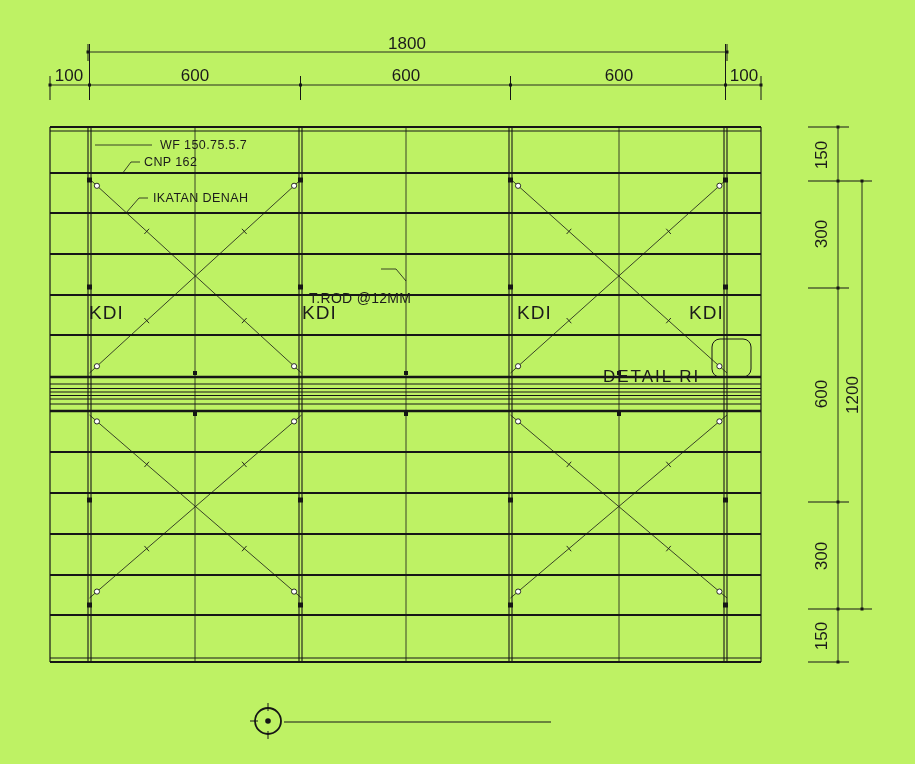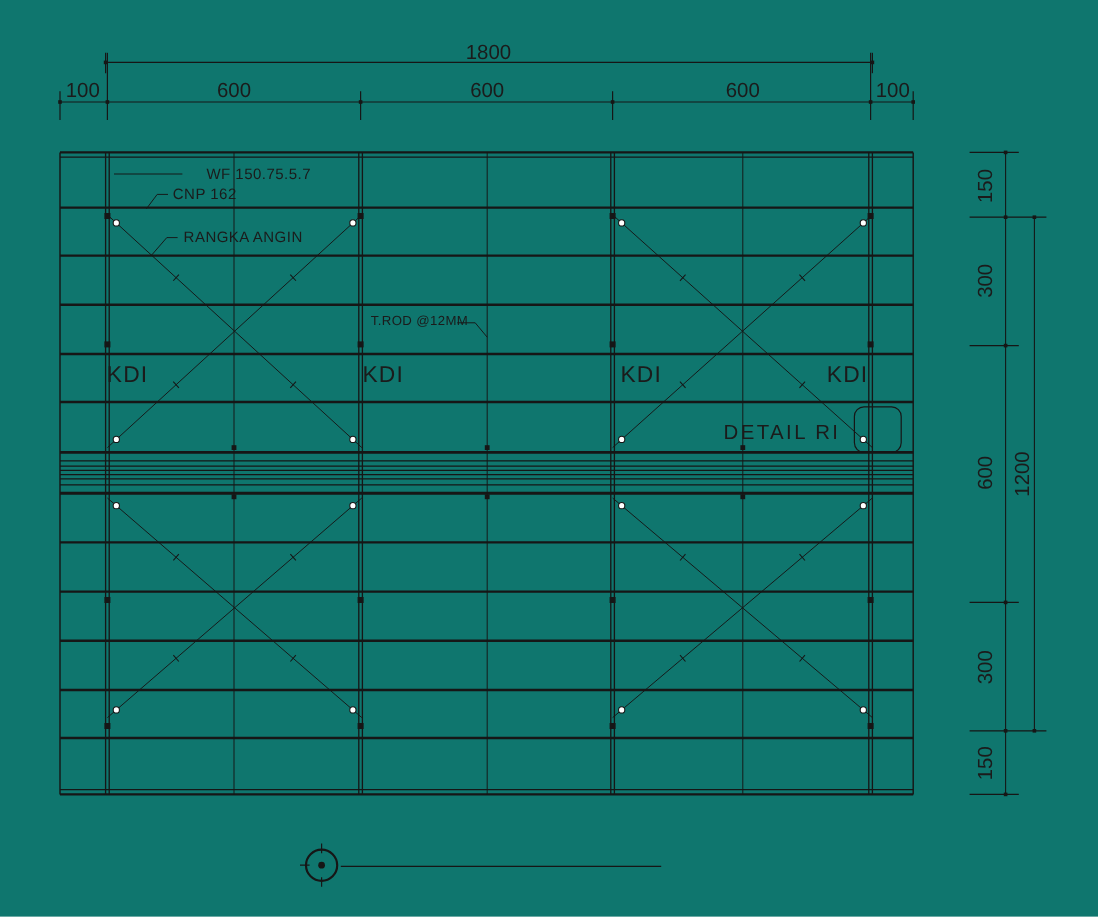--- a/index.html
+++ b/index.html
@@ -1,23 +1,23 @@
 <!DOCTYPE html>
 <html><head>
 <meta charset="utf-8">
 <style>
   html,body{margin:0;padding:0;background:#fff;}
-  .canvas{position:relative;width:915px;height:764px;background:#0f766e;overflow:hidden;
+  .canvas{position:relative;width:915px;height:764px;background:#bef264;overflow:hidden;
           font-family:"Liberation Sans",sans-serif;color:#1b1b1b;}
   svg{position:absolute;left:0;top:0;}
   .lbl{position:absolute;white-space:nowrap;line-height:1;}
   .dim{font-size:17px;transform:translateX(-50%);}
   .dimv{font-size:17px;transform:translate(-50%,-50%) rotate(-90deg);}
   .ann{font-size:12.5px;letter-spacing:.4px;}
-  .ann-sm{font-size:11px;letter-spacing:.3px;}
+  .ann-sm{font-size:14px;letter-spacing:.3px;margin-top:28px;}
   .kdi{font-size:19px;letter-spacing:1px;}
   .detail{font-size:17px;letter-spacing:2px;}
   .title{font-size:21px;letter-spacing:.5px;}
 </style>
 </head>
 <body>
 
 <div class="canvas">
 
   <svg id="plan-svg" width="915" height="764" viewBox="0 0 915 764">
@@ -172,25 +172,25 @@
   <span class="lbl dim" style="left:619px;top:67px">600</span>
   <span class="lbl dim" style="left:744px;top:67px">100</span>
 
   <span class="lbl dimv" style="left:821px;top:155px">150</span>
   <span class="lbl dimv" style="left:821px;top:234px">300</span>
   <span class="lbl dimv" style="left:821px;top:394px">600</span>
   <span class="lbl dimv" style="left:821px;top:556px">300</span>
   <span class="lbl dimv" style="left:821px;top:636px">150</span>
   <span class="lbl dimv" style="left:852px;top:395px">1200</span>
 
-  <span class="lbl ann" style="left:172px;top:139px">WF 150.75.5.7</span>
+  <span class="lbl ann" style="left:160px;top:139px">WF 150.75.5.7</span>
   <span class="lbl ann" style="left:144px;top:156px">CNP 162</span>
-  <span class="lbl ann" style="left:153px;top:192px">RANGKA ANGIN</span>
+  <span class="lbl ann" style="left:153px;top:192px">IKATAN DENAH</span>
   <span class="lbl ann-sm" style="left:309px;top:263px">T.ROD @12MM</span>
 
   <span class="lbl kdi" style="left:89px;top:303px">KDI</span>
   <span class="lbl kdi" style="left:302px;top:303px">KDI</span>
   <span class="lbl kdi" style="left:517px;top:303px">KDI</span>
   <span class="lbl kdi" style="left:689px;top:303px">KDI</span>
 
-  <span class="lbl detail" style="left:603px;top:352px">DETAIL RI</span>
+  <span class="lbl detail" style="left:603px;top:368px">DETAIL RI</span>
 
 </div>
 
 </body></html>

